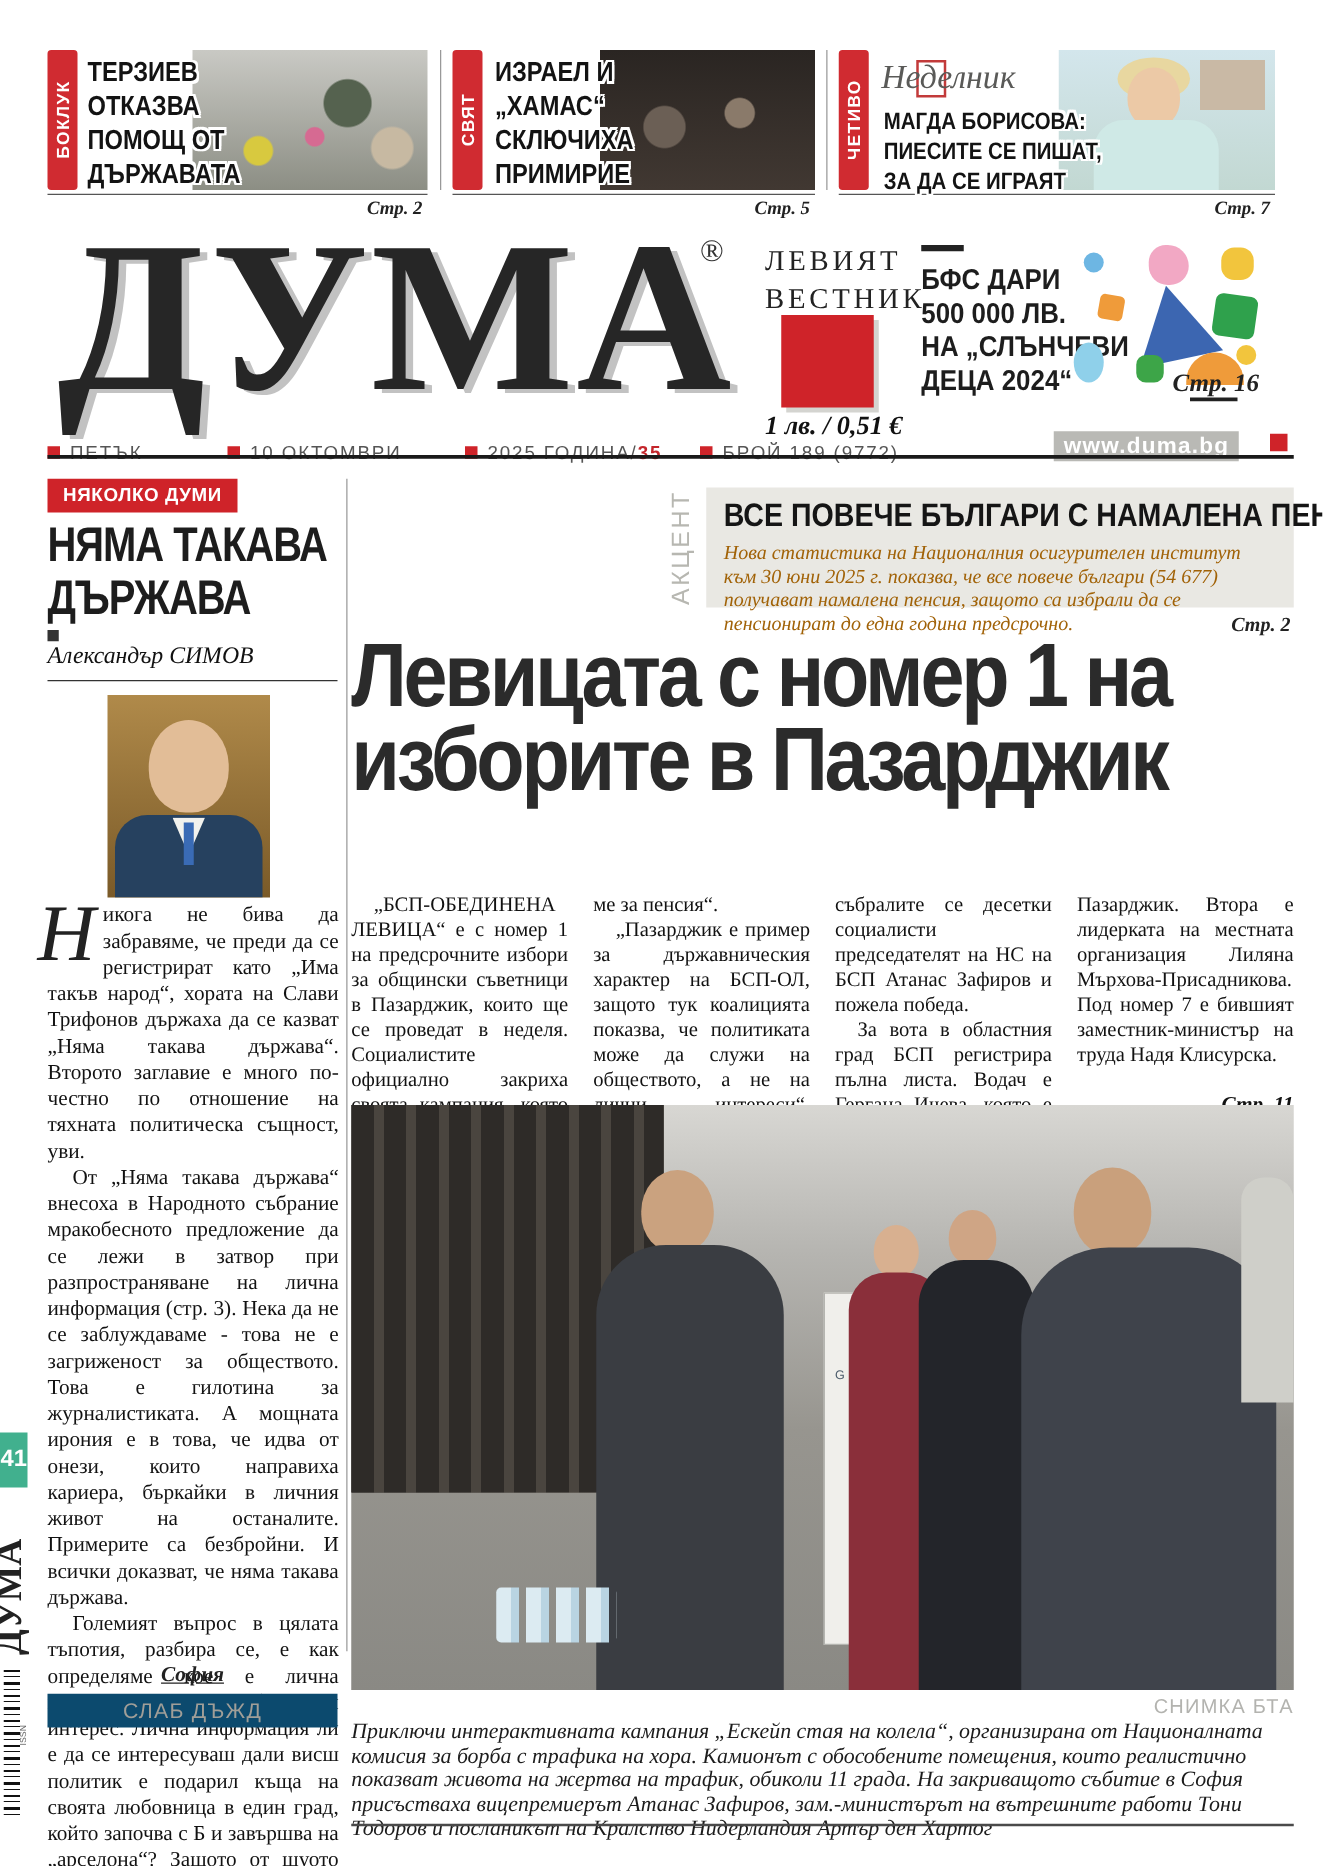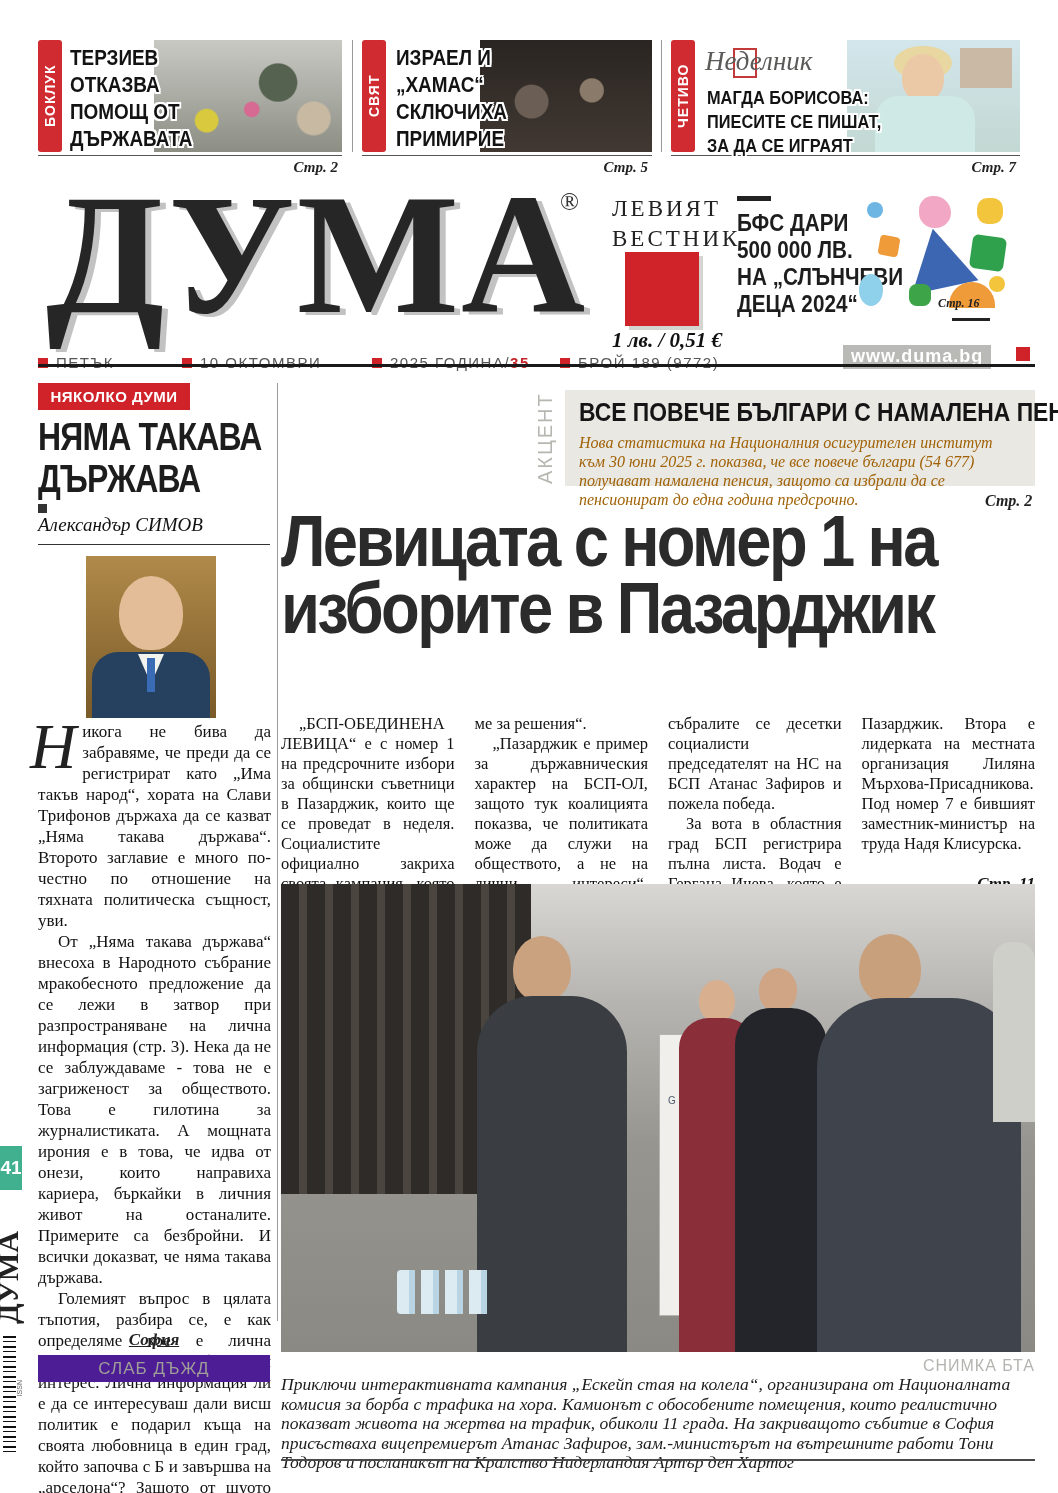--- a/index.html
+++ b/index.html
@@ -56,21 +56,21 @@
   .duma{left:46px;top:168px;font-family:"Liberation Serif",serif;font-weight:bold;font-size:172px;
     line-height:1;letter-spacing:2px;color:#262626;text-shadow:6px 3px 0 rgba(120,120,120,.45);}
   .reg{left:560px;top:188px;font-size:25px;color:#333;}
   .tagline{left:612px;top:194px;font-size:23px;line-height:30px;letter-spacing:3px;color:#222;}
   .red-square{left:625px;top:252px;width:74px;height:74px;background:#cf2329;box-shadow:4px 4px 0 #d4d4d0;}
   .promo-dash{left:737px;top:196px;width:34px;height:5px;background:#222;}
   .promo{left:737px;top:210px;font-family:"Liberation Sans",sans-serif;font-weight:bold;font-size:23px;
     line-height:27px;color:#1d1d1d;transform:scaleX(.9);transform-origin:left top;}
   .promo-art{left:853px;top:190px;width:164px;height:120px;}
   .promo-art div{position:absolute;}
-  .promo-page{left:938px;top:296px;font-style:italic;font-weight:bold;font-size:12px;color:#222;}
+  .promo-page{left:938px;top:296px;font-style:italic;font-weight:bold;font-size:20px;color:#222;}
   .promo-underline{left:952px;top:318px;width:38px;height:3px;background:#222;}
   .price{left:612px;top:328px;font-style:italic;font-weight:bold;font-size:21px;color:#111;}
   .website{left:843px;top:345px;background:#b9b9b5;color:#fff;font-family:"Liberation Sans",sans-serif;
     font-weight:bold;font-size:18px;letter-spacing:1px;padding:1px 8px 2px;}
   .website-sq{left:1016px;top:347px;width:14px;height:14px;background:#cf2329;}
 
   
   .dl{top:338px;font-family:"Liberation Sans",sans-serif;font-size:15px;letter-spacing:1.5px;color:#555;margin-top:16px;}
   .dl .b{display:inline-block;width:10px;height:10px;background:#cf2329;margin-right:8px;}
   .dl .hl{color:#c4252b;font-weight:bold;}
@@ -92,21 +92,21 @@
   .op-photo .tie{position:absolute;left:61px;top:102px;width:8px;height:34px;background:#3a6bb5;}
   .op-body{left:38px;top:721px;width:233px;font-size:17px;line-height:21px;text-align:justify;color:#121212;}
   .op-body p{margin:0;}
   .op-body p.ind{text-indent:20px;}
   .dropcap{float:left;font-style:italic;font-size:64px;line-height:48px;margin:2px 6px 0 -8px;color:#222;}
   .col-div{left:277px;top:383px;width:1px;height:938px;background:#9a9a9a;}
 
   
   .wx{left:38px;top:1330px;width:232px;}
   .wx-city{text-align:center;font-style:italic;font-weight:bold;font-size:17px;color:#222;text-decoration:underline;}
-  .wx-bar{margin-top:5px;height:27px;background:#4c1d95;color:#a09e98;font-family:"Liberation Sans",sans-serif;
+  .wx-bar{margin-top:5px;height:27px;background:#0c4a6e;color:#a09e98;font-family:"Liberation Sans",sans-serif;
     font-size:17px;letter-spacing:1px;display:flex;align-items:center;justify-content:center;}
   .wx-row{margin-top:8px;display:flex;align-items:flex-end;justify-content:space-between;height:74px;padding:0 2px;}
   .wx-temp{font-family:"DejaVu Sans",sans-serif;font-size:54px;line-height:1;color:#4a4a48;}
   .wx-temp .deg{font-size:20px;color:#8a8a86;vertical-align:28px;letter-spacing:0;}
   .thermo{position:relative;width:12px;height:40px;background:#d7d7d3;border-radius:6px;margin:0 6px 14px;}
   .thermo::before{content:"";position:absolute;left:4px;top:10px;bottom:0;width:4px;background:var(--c);border-radius:2px;}
   .thermo::after{content:"";position:absolute;left:-3px;bottom:-13px;width:18px;height:18px;border-radius:50%;
     background:var(--c);border:2px solid #d7d7d3;}
   .thermo.cold{--c:#5b8fd4;} .thermo.hot{--c:#d4312c;}
   .wx-icon{position:relative;width:74px;height:64px;margin-bottom:4px;}
@@ -315,21 +315,21 @@
 
   <div class="abs main-head">
     <div>Левицата с номер 1 на</div>
     <div>изборите в Пазарджик</div>
   </div>
   <div class="abs main-cols">
     <div class="c">
       <p class="ind">„БСП-ОБЕДИНЕНА ЛЕВИЦА“ е с номер 1 на предсрочните избори за общински съветници в Пазарджик, които ще се проведат в неделя. Социалистите официално закриха своята кампания, която мина под мотото „Вре-</p>
     </div>
     <div class="c">
-      <p>ме за решения“.</p>
+      <p>ме за пенсия“.</p>
       <p class="ind">„Пазарджик е пример за държавническия характер на БСП-ОЛ, защото тук коалицията показва, че политиката може да служи на обществото, а не на лични интереси“, обърна се към</p>
     </div>
     <div class="c">
       <p>събралите се десетки социалисти председателят на НС на БСП Атанас Зафиров и пожела победа.</p>
       <p class="ind">За вота в областния град БСП регистрира пълна листа. Водач е Гергана Ичева, която е заместник-кмет на</p>
     </div>
     <div class="c">
       <p>Пазарджик. Втора е лидерката на местната организация Лиляна Мърхова-Присадникова. Под номер 7 е бившият заместник-министър на труда Надя Клисурска.</p>
       <div class="main-page">Стр. 11</div>
     </div>

